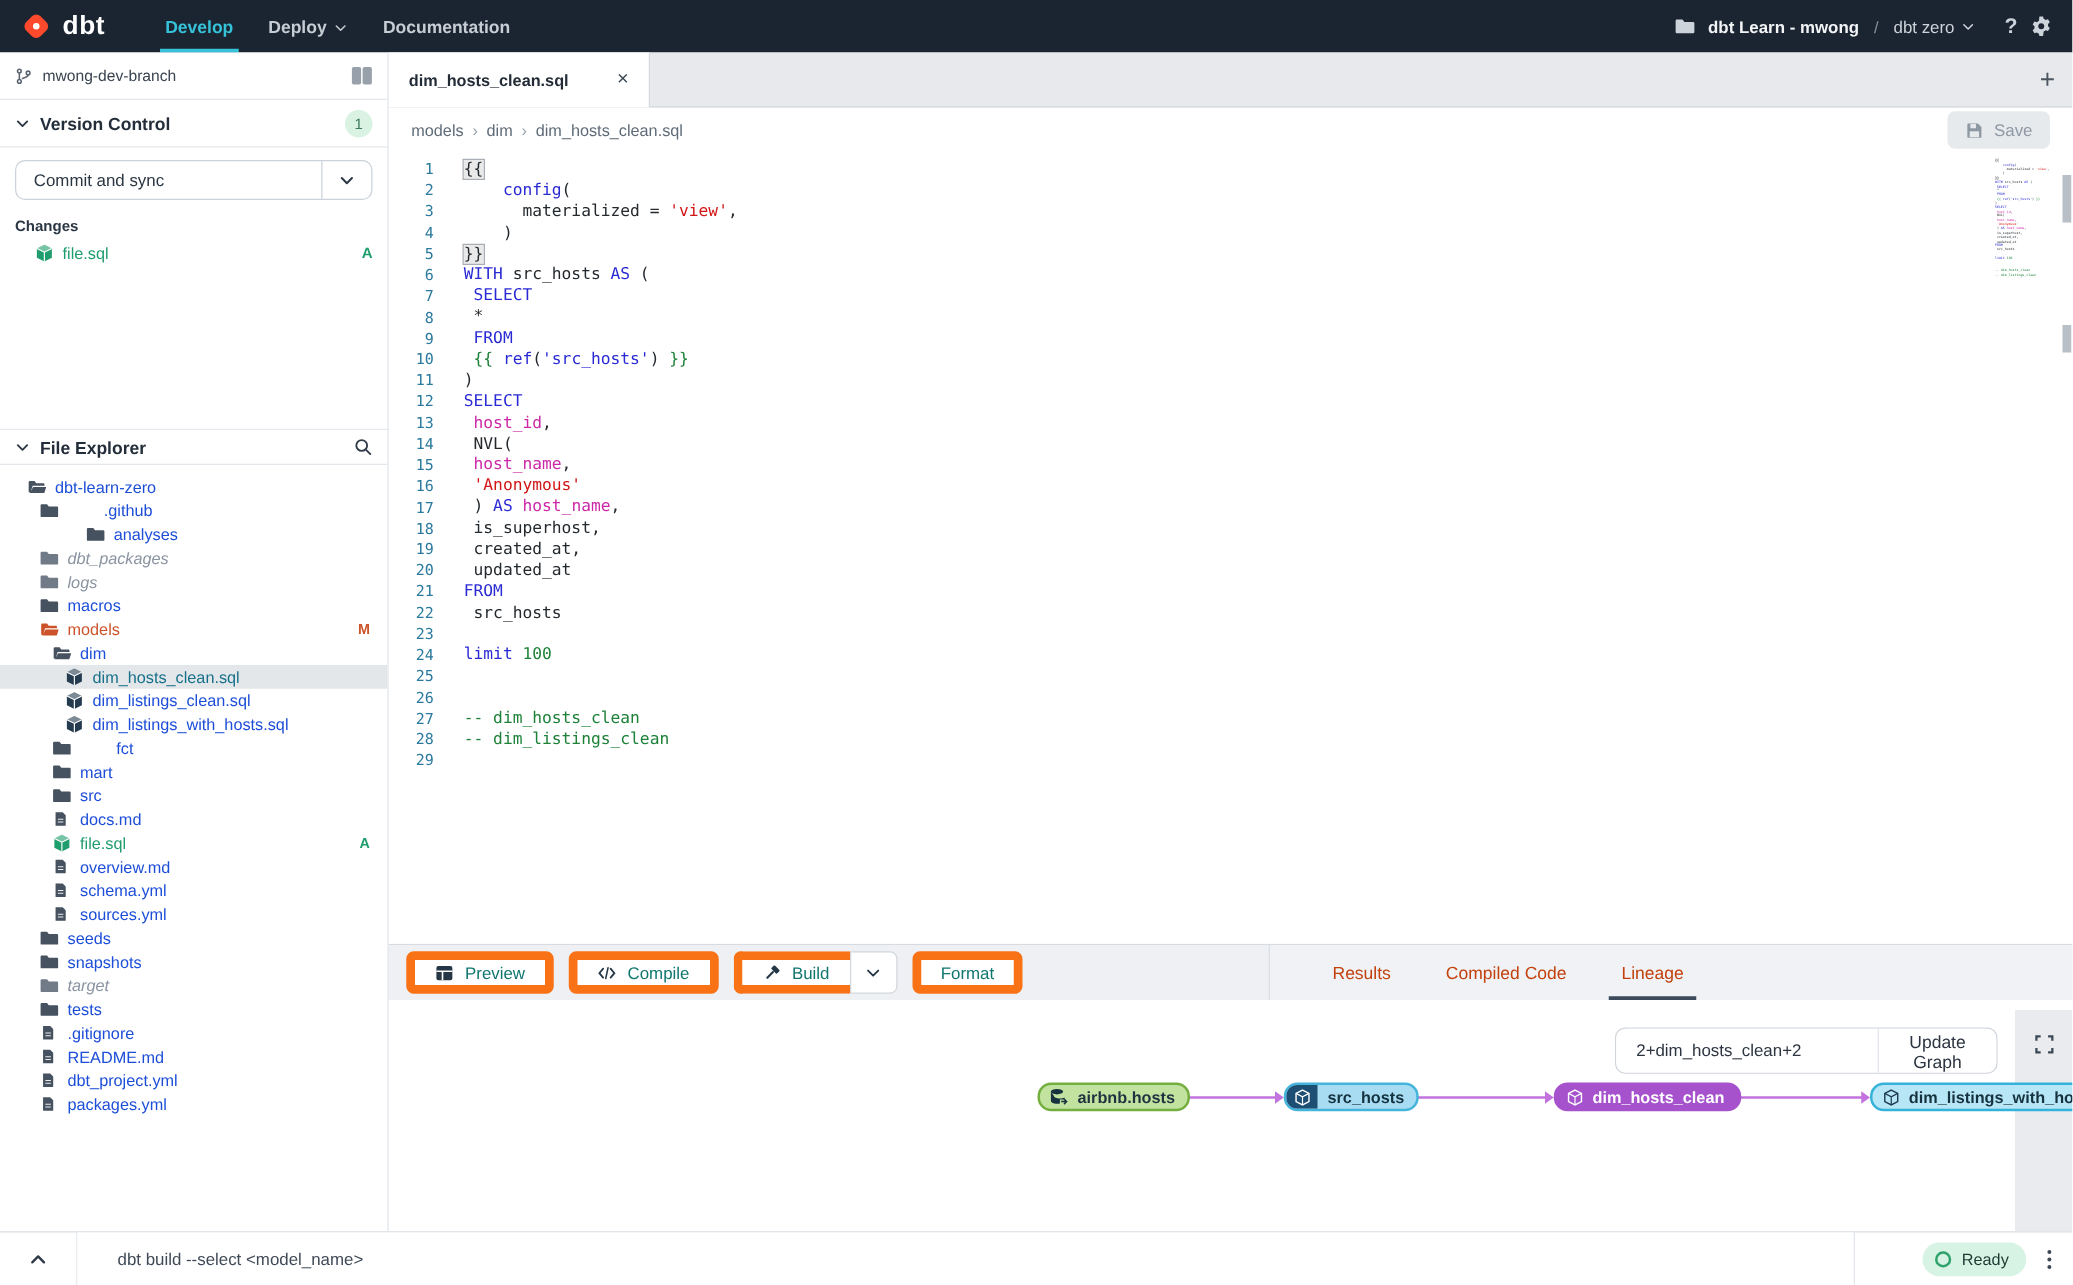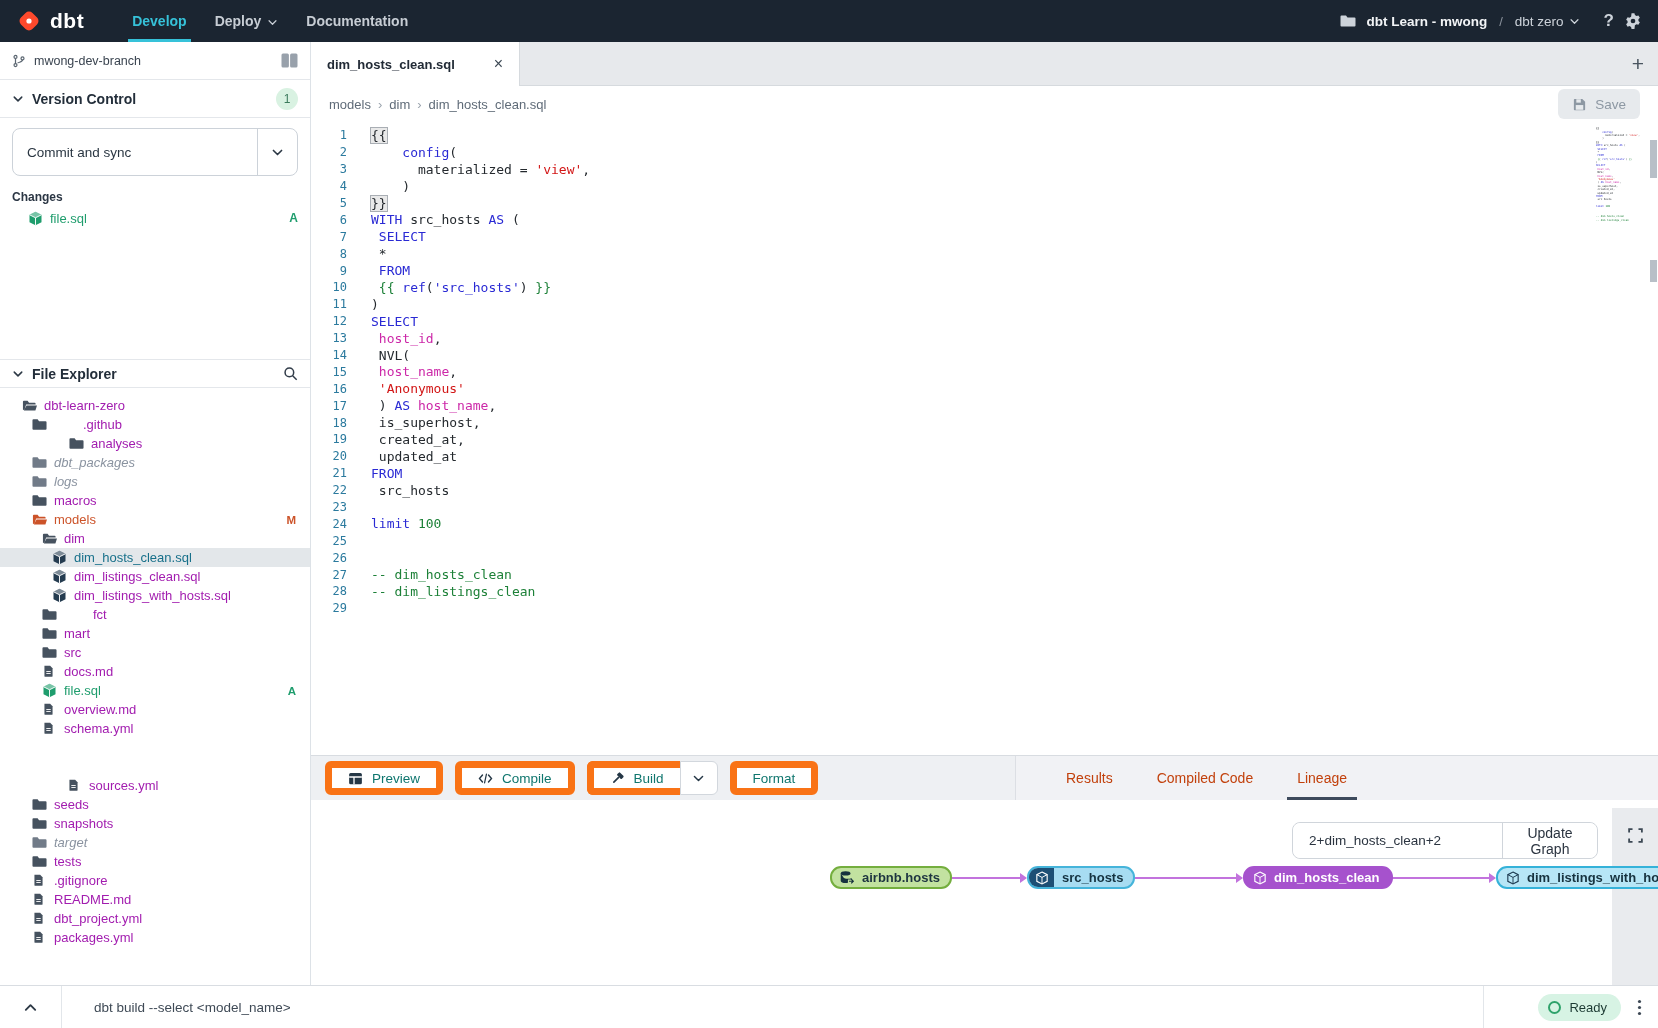--- a/index.html
+++ b/index.html
@@ -40,39 +40,39 @@
     padding:0 12px; gap:8px; }
   .branch-icon { width:14px; height:14px; color:#5a6570; }
   .branch-name { font-size:12.5px; color:#3a4450; }
   .panes-icon { margin-left:auto; width:17px; height:15px; color:#98a1ab; cursor:pointer; }
   .section-header { height:38px; display:flex; align-items:center; padding:0 12px; gap:8px;
     border-bottom:1px solid #e4e7eb; }
   .section-header .chev { width:12px; height:12px; color:#2c3845; }
   .section-title { font-size:14px; font-weight:bold; color:#232e3a; }
   .vc-badge { margin-left:auto; width:22px; height:22px; border-radius:50%; background:#d9f2e2;
     color:#3c7a5c; font-size:12px; display:flex; align-items:center; justify-content:center; }
-  .commit-btn { margin:10px 12px 0; height:48px; border:1px solid #ccd2d9; border-radius:8px;
+  .commit-btn { margin:10px 12px 0; height:32px; border:1px solid #ccd2d9; border-radius:8px;
     background:#fff; display:flex; align-items:stretch; cursor:pointer; }
   .commit-label { flex:1; display:flex; align-items:center; padding:0 14px; font-size:13.5px;
     color:#2a3642; }
   .commit-chev { width:40px; border-left:1px solid #ccd2d9; display:flex; align-items:center;
     justify-content:center; color:#2c3845; }
   .commit-chev .chev { width:13px; height:13px; }
   .changes-label { margin:14px 12px 0; font-size:12px; font-weight:bold; color:#2b3644; }
   .change-item { margin:4px 12px 0; height:20px; display:flex; align-items:center; gap:7px;
     padding-left:16px; cursor:pointer; }
   .change-item .cube { width:15px; height:15px; color:#1f9d6d; }
   .change-name { font-size:13px; color:#1f9d6d; }
   .change-status { margin-left:auto; font-size:12px; font-weight:bold; color:#1f9d6d; }
   .vc-spacer { height:131px; }
   .fe-header { border-top:1px solid #e4e7eb; height:29px; }
   .fe-search { margin-left:auto; width:15px; height:15px; color:#313c49; cursor:pointer; }
   .file-tree { padding-top:8px; overflow:hidden; flex:1; }
   .tree-row { height:19px; display:flex; align-items:center; gap:7px; font-size:13px;
-    color:#a21caf; cursor:pointer; padding-right:14px; }
+    color:#1d4ed8; cursor:pointer; padding-right:14px; }
   .tree-row .t-icon { width:15px; height:15px; flex:0 0 15px; color:#46525f; display:inline-flex; }
   .tree-row.muted { color:#8a93a0; font-style:italic; }
   .tree-row.muted .t-icon { color:#717b88; }
   .tree-row.accent-orange { color:#cc5329; }
   .tree-row.accent-orange .t-icon { color:#cc5329; }
   .tree-row.accent-green { color:#1f9d6d; }
   .tree-row.accent-green .t-icon { color:#1f9d6d; }
   .tree-row .t-icon.cube-navy { color:#253c50; }
   .tree-row.selected { background:#e3e7ea; color:#17708a; }
   .tree-badge { margin-left:auto; font-size:11.5px; font-weight:bold; }
@@ -446,21 +446,21 @@
           </div>
           <div class="tree-row" style="padding-left: 42px;">
             <span class="t-icon" style="display: inline-flex;">
               <svg viewBox="0 0 16 16" width="13" height="14">
                 <path fill="currentColor" d="M3 1.5h7l3 3v10a.5.5 0 0 1-.5.5h-9a.5.5 0 0 1-.5-.5z"></path>
                 <path fill="#fff" opacity=".9" d="M5.3 8h5.4v1.1H5.3zm0 2.6h5.4v1.1H5.3z"></path>
               </svg>
             </span>
             <span>schema.yml</span>
           </div>
-          <div class="tree-row" style="padding-left: 67px; margin-top: 38px;">
+          <div class="tree-row" style="padding-left: 42px;">
             <span class="t-icon" style="display: inline-flex;">
               <svg viewBox="0 0 16 16" width="13" height="14">
                 <path fill="currentColor" d="M3 1.5h7l3 3v10a.5.5 0 0 1-.5.5h-9a.5.5 0 0 1-.5-.5z"></path>
                 <path fill="#fff" opacity=".9" d="M5.3 8h5.4v1.1H5.3zm0 2.6h5.4v1.1H5.3z"></path>
               </svg>
             </span>
             <span>sources.yml</span>
           </div>
           <div class="tree-row" style="padding-left: 32px;">
             <span class="t-icon" style="display: inline-flex;">

